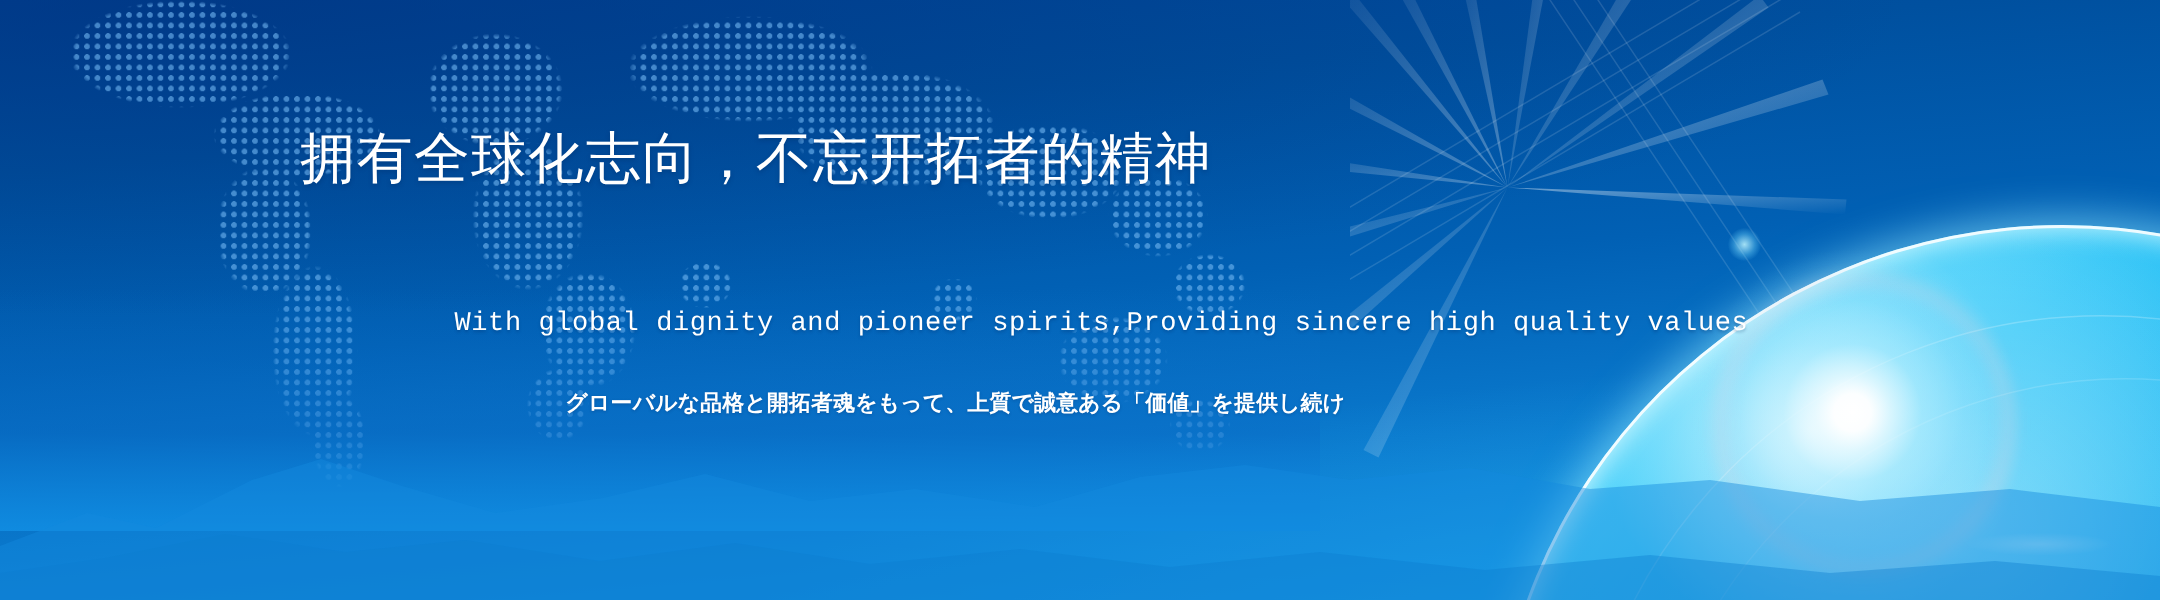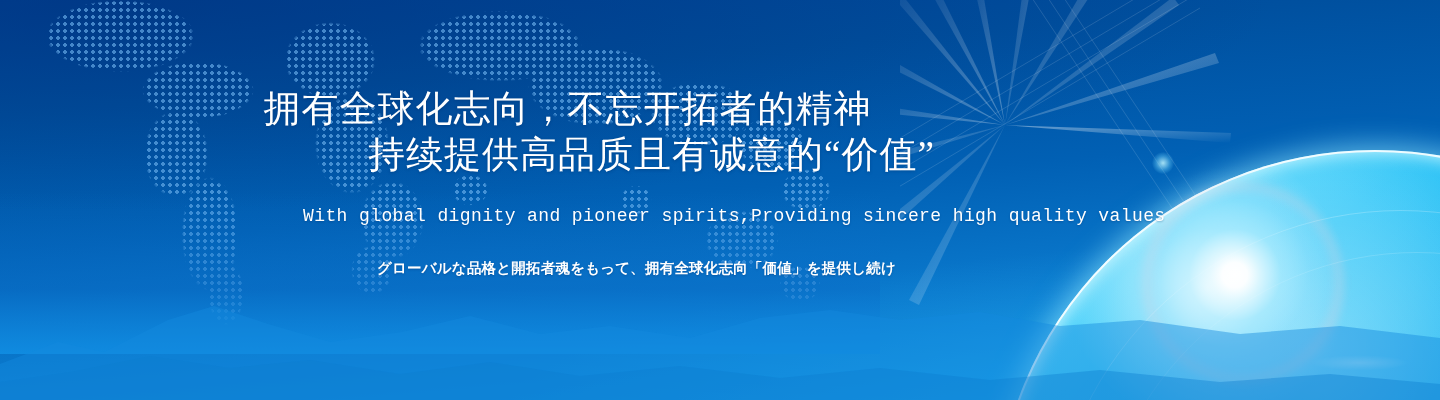--- a/index.html
+++ b/index.html
@@ -203,27 +203,26 @@
   .copy {
     position: absolute;
     left: 0; top: 0;
     width: 1440px; height: 400px;
   }
   .headline {
     position: absolute;
     left: 200px;
     top: 86px;
     color: #ffffff;
-    font-family: Liberation Serif, serif;
+    font-family: Liberation Mono, monospace;
     font-size: 37px;
     line-height: 46px;
     letter-spacing: 1px;
     white-space: nowrap;
     text-shadow: 0 1px 3px rgba(0,40,95,0.35);
-    text-align: center;
   }
   .headline .line2 {
     display: block;
     padding-left: 168px;
   }
   .subtitle-en {
     position: absolute;
     left: 303px;
     top: 206px;
     color: #ffffff;
@@ -306,19 +305,18 @@
   <div class="flare-dot"></div>
 
   <svg class="mountains" viewBox="0 0 1440 110" preserveAspectRatio="none">
     <path d="M0 74 L58 52 L104 62 L168 30 L214 16 L268 34 L330 52 L402 42 L470 26 L540 44 L610 36 L690 48 L760 28 L830 20 L900 30 L980 22 L1060 36 L1140 30 L1240 44 L1340 36 L1440 48 L1440 110 L0 110 Z" fill="#1489dd" fill-opacity="0.45"></path>
     <path d="M0 92 L70 82 L150 66 L230 78 L310 70 L400 84 L490 72 L580 86 L680 76 L780 88 L880 78 L990 90 L1100 80 L1220 92 L1330 84 L1440 94 L1440 110 L0 110 Z" fill="#0d7cd0" fill-opacity="0.40"></path>
   </svg>
 
   <div class="copy">
     <div class="headline">
       <span>拥有全球化志向，不忘开拓者的精神</span>
-      <span class="line2">持续提供高品质且有诚意的“价值”</span>
     </div>
     <div class="subtitle-en">With global dignity and pioneer spirits,Providing sincere high quality values</div>
-    <div class="subtitle-jp">グローバルな品格と開拓者魂をもって、拥有全球化志向「価値」を提供し続け</div>
+    <div class="subtitle-jp">グローバルな品格と開拓者魂をもって、上質で誠意ある「価値」を提供し続け</div>
   </div>
 
 </div>
 
 </body></html>

